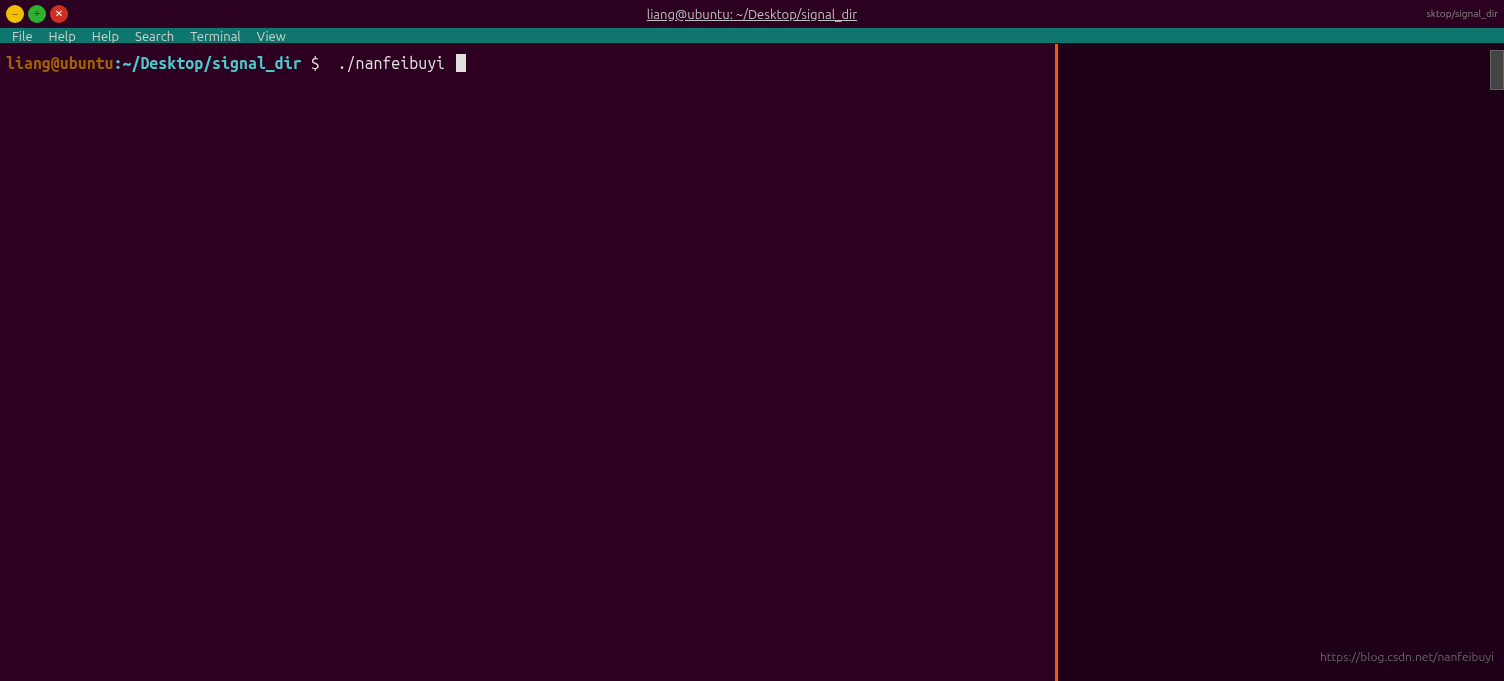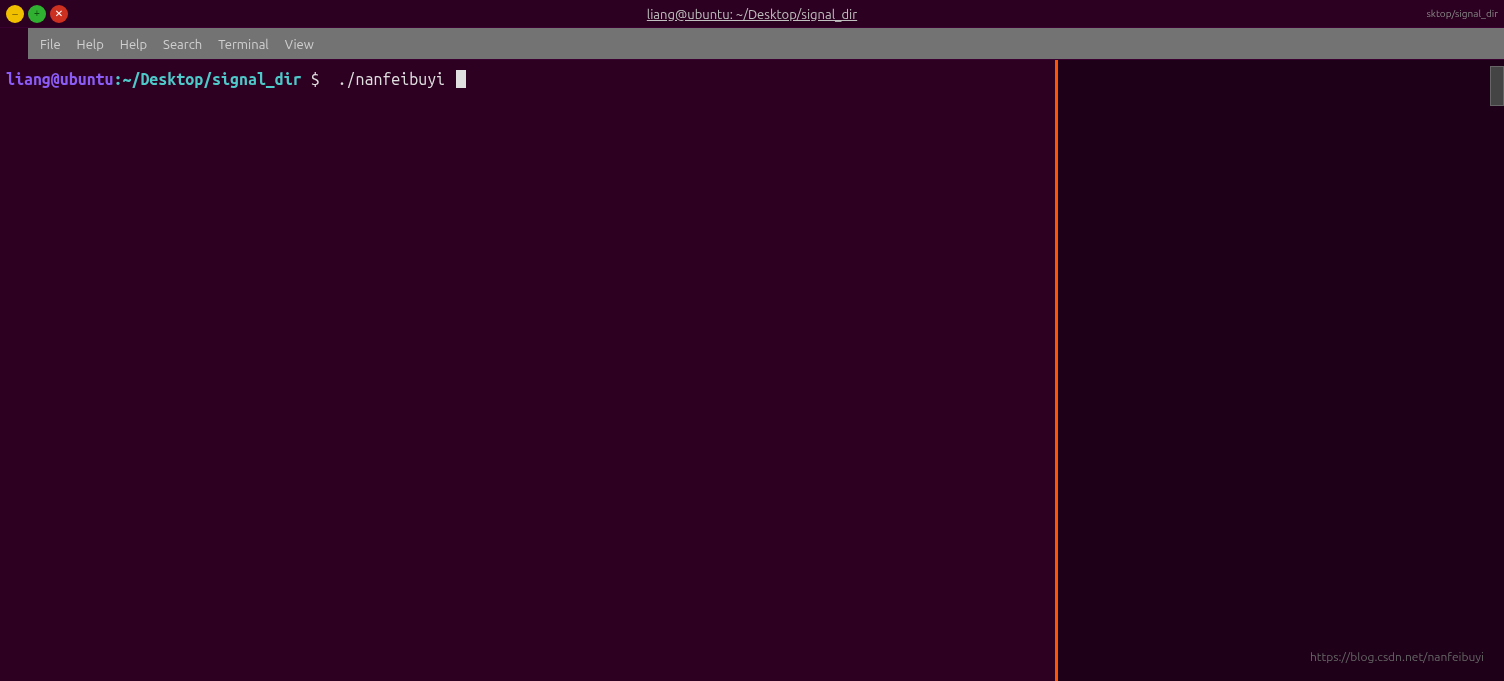--- a/index.html
+++ b/index.html
@@ -69,28 +69,27 @@
       color: #105010;
     }
 
     .btn-close {
       background: #cc3020;
       color: #fff;
     }
 
     
     .menu-bar {
-      height: 32px;
-      background: #737373;
+      height: 16px;
+      background: #0f766e;
       display: flex;
       align-items: center;
       padding: 0 4px;
       flex-shrink: 0;
       border-bottom: 1px solid #3a0030;
-      margin-left: 28px;
     }
 
     .menu-item {
       color: #d0d0d0;
       font-size: 13px;
       font-family: Ubuntu, Arial, sans-serif;
       padding: 2px 8px;
       cursor: pointer;
       border-radius: 3px;
     }
@@ -113,21 +112,21 @@
 
     .terminal-line {
       display: flex;
       align-items: center;
       font-size: 16px;
       line-height: 1.4;
       white-space: pre;
     }
 
     .prompt-user {
-      color: #8b5cf6;
+      color: #a16207;
       font-weight: bold;
     }
 
     .prompt-path {
       color: #4ec9c9;
       font-weight: bold;
     }
 
     .prompt-dollar {
       color: #e0e0e0;
@@ -167,21 +166,21 @@
       right: 0;
       width: 14px;
       height: 40px;
       background: #444;
       border: 1px solid #666;
     }
 
     .watermark {
       position: absolute;
       bottom: 18px;
-      right: 20px;
+      right: 10px;
       color: #666;
       font-family: Ubuntu, Arial, sans-serif;
       font-size: 12px;
     }
 
     .cursor-blink {
       animation: blink 1s step-end infinite;
     }
 
     @keyframes blink {

